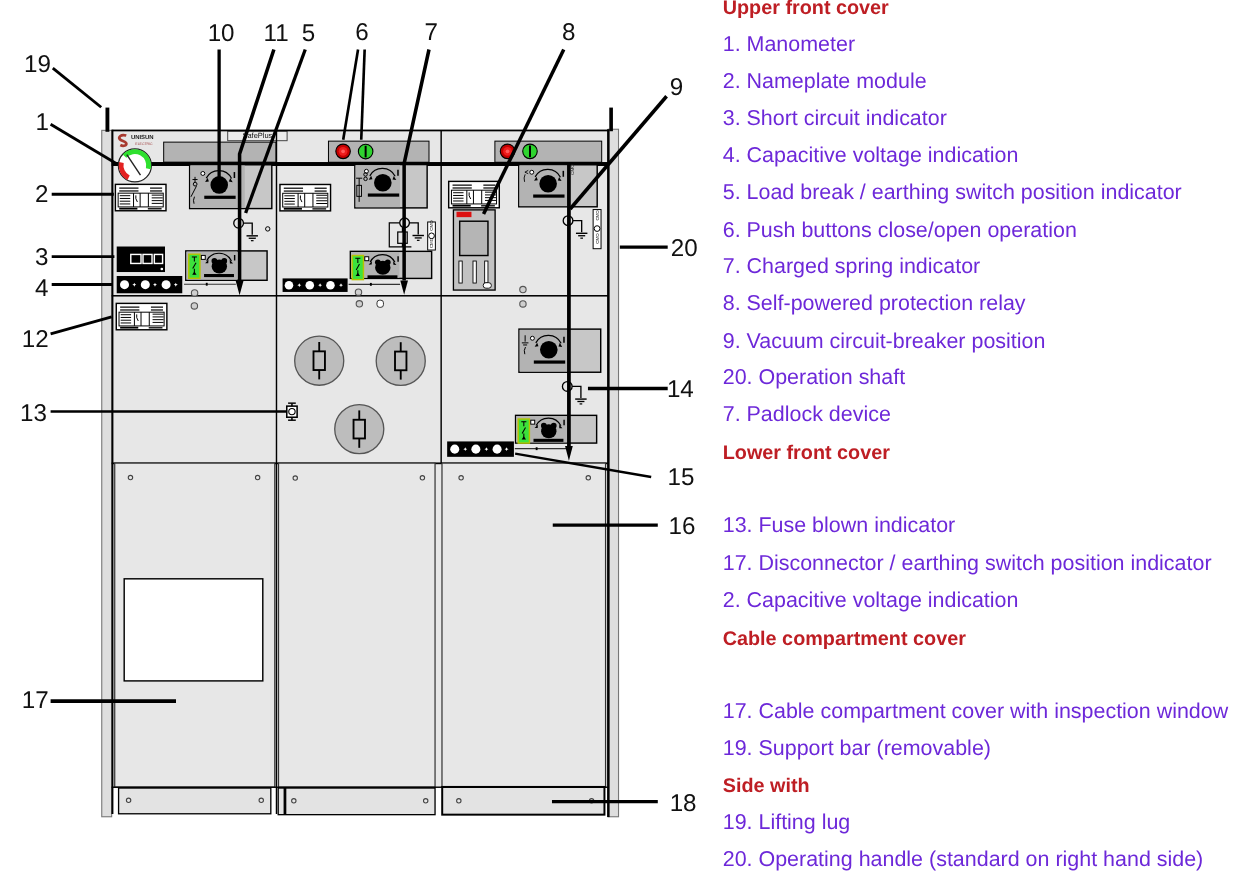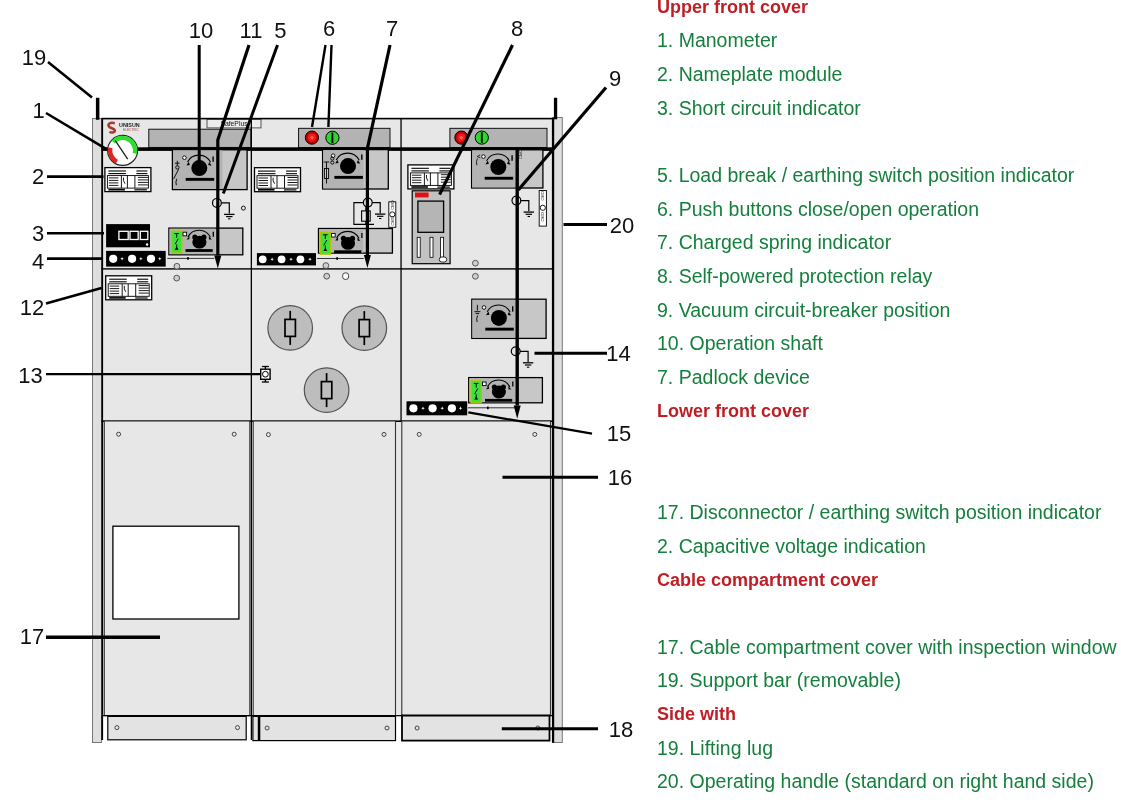--- a/index.html
+++ b/index.html
@@ -1,18 +1,18 @@
 <!DOCTYPE html>
 <html><head>
 <meta charset="utf-8">
 <style>
 html,body{margin:0;padding:0;background:#fff;width:1121px;height:804px;overflow:hidden;}
 #page{position:relative;width:1121px;height:804px;font-family:"Liberation Sans",sans-serif;}
 #draw{position:absolute;left:0;top:0;}
-.lg{position:absolute;left:657px;font-size:19.5px;color:#15803d;white-space:nowrap;line-height:20px;}
+.lg{position:absolute;left:657px;font-size:19.5px;color:#6d28d9;white-space:nowrap;line-height:20px;}
 .hd{color:#be1e24;font-weight:bold;font-size:18px;}
 </style>
 </head>
 <body>
 <div id="page">
 <svg id="draw" width="1121" height="804" viewBox="0 0 1121 804">
 <defs>
 <g id="np">
 <rect x="0" y="0" width="46" height="24" fill="#ffffff" stroke="#000" stroke-width="1.3"></rect>
 <g stroke="#000" stroke-width="1.1">
@@ -545,38 +545,40 @@
 </svg>
 
 <div class="lg hd" style="top:-2.9px">Upper front cover</div>
 
 <div class="lg" style="top:30.2px">1. Manometer</div>
 
 <div class="lg" style="top:63.9px">2. Nameplate module</div>
 
 <div class="lg" style="top:97.6px">3. Short circuit indicator</div>
 
+<div class="lg" style="top:131.3px">4. Capacitive voltage indication</div>
 
 <div class="lg" style="top:165px">5. Load break / earthing switch position indicator</div>
 
 <div class="lg" style="top:198.6px">6. Push buttons close/open operation</div>
 
 <div class="lg" style="top:232.3px">7. Charged spring indicator</div>
 
 <div class="lg" style="top:266px">8. Self-powered protection relay</div>
 
 <div class="lg" style="top:299.7px">9. Vacuum circuit-breaker position</div>
 
-<div class="lg" style="top:333.4px">10. Operation shaft</div>
+<div class="lg" style="top:333.4px">20. Operation shaft</div>
 
 <div class="lg" style="top:367px">7. Padlock device</div>
 
 <div class="lg hd" style="top:401.2px">Lower front cover</div>
 
 
+<div class="lg" style="top:468.1px">13. Fuse blown indicator</div>
 
 <div class="lg" style="top:501.8px">17. Disconnector / earthing switch position indicator</div>
 
 <div class="lg" style="top:535.5px">2. Capacitive voltage indication</div>
 
 <div class="lg hd" style="top:569.6px">Cable compartment cover</div>
 
 
 <div class="lg" style="top:636.5px">17. Cable compartment cover with inspection window</div>
 

